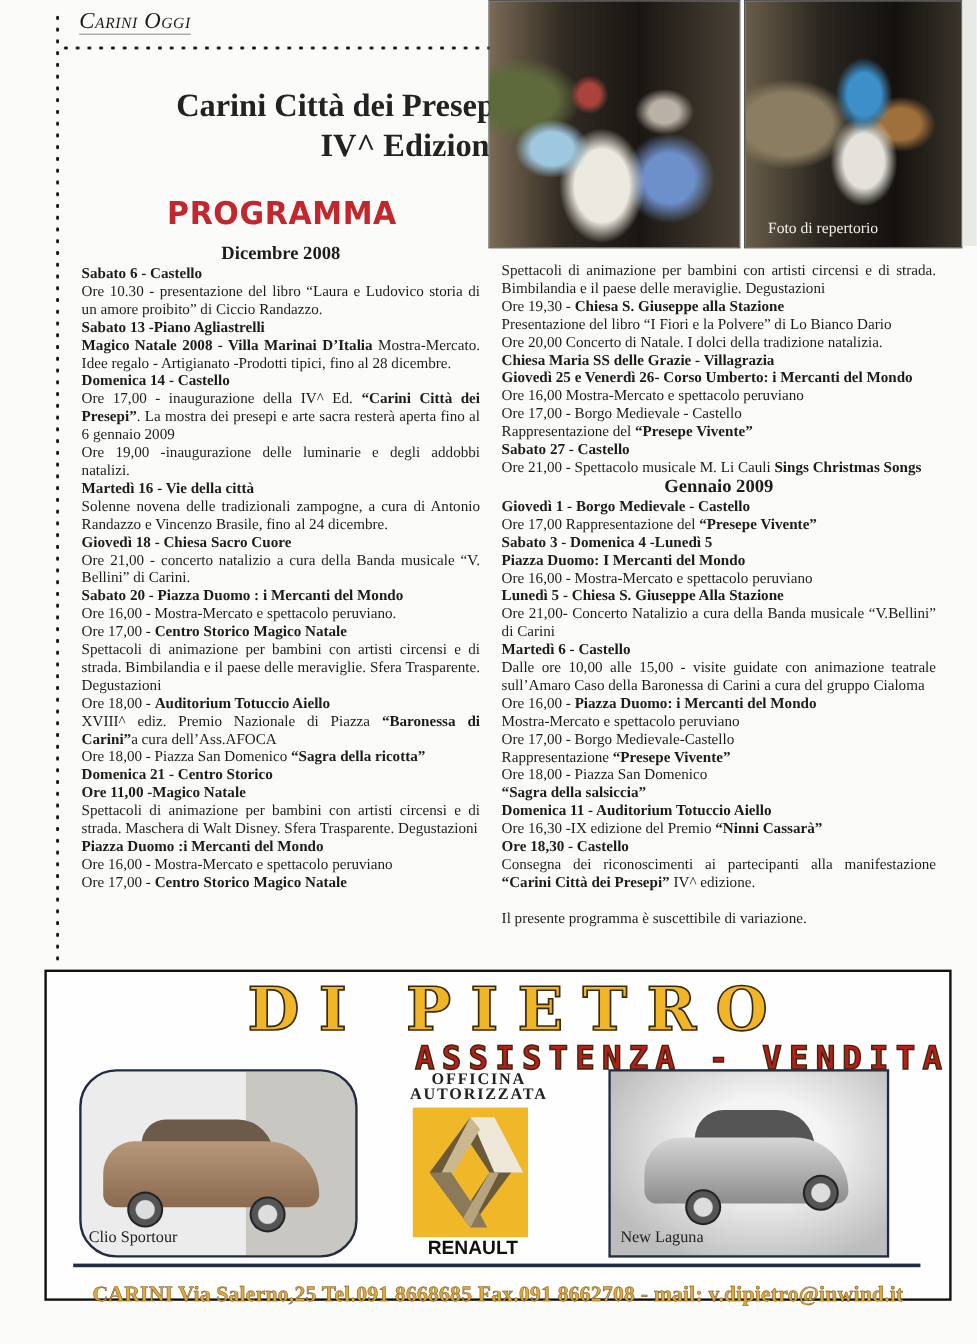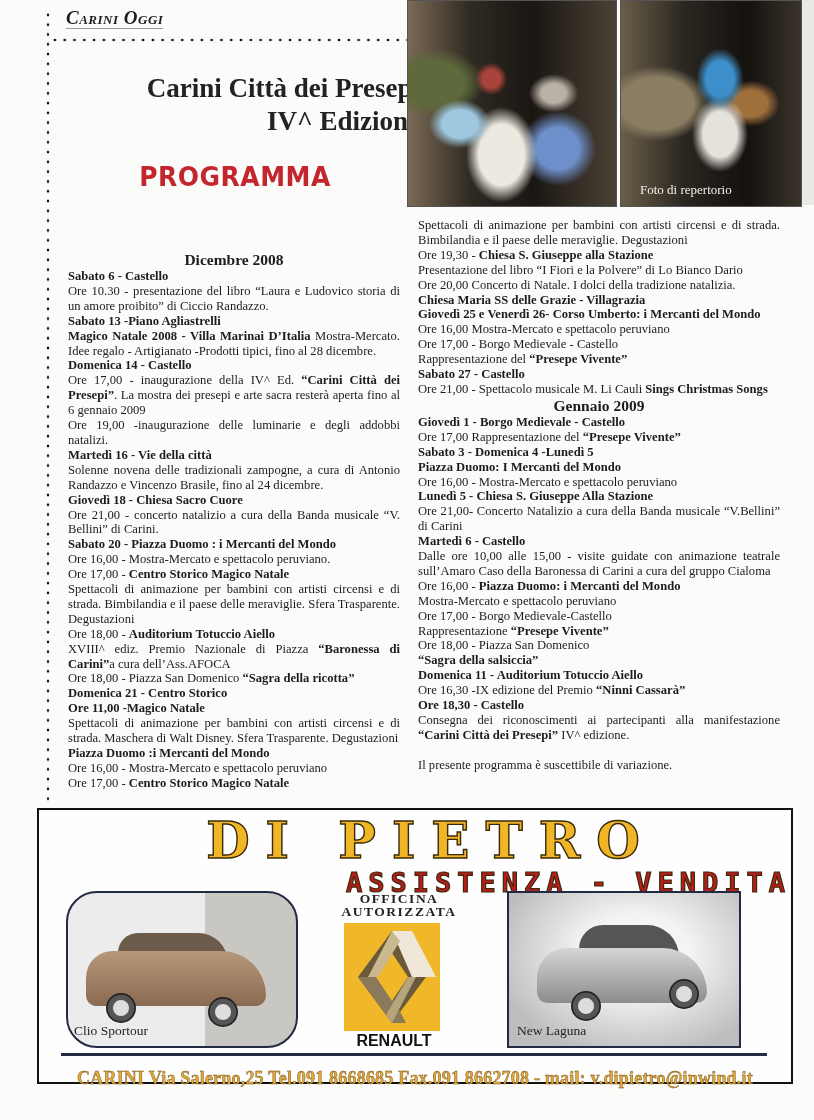--- a/index.html
+++ b/index.html
@@ -6,27 +6,27 @@
   body { width:814px; height:1120px; background:#fbfbf9; position:relative; overflow:hidden;
          font-family:"Liberation Serif", serif; color:#1c1c1c; }
   .abs { position:absolute; }
   
   .vdots { left:46px; top:10px; width:4px; height:795px;
            background-image: radial-gradient(circle, #111 1.4px, transparent 1.6px);
            background-size:4px 9.8px; background-repeat:repeat-y; }
   .hdots { left:50px; top:38px; width:360px; height:4px;
            background-image: radial-gradient(circle, #111 1.4px, transparent 1.6px);
            background-size:9.8px 4px; background-repeat:repeat-x; }
-  .masthead { left:66px; top:8px; font-size:19px; font-style:italic; font-weight:bold;
+  .masthead { left:66px; top:8px; font-size:19px; font-style:italic; font-weight:normal;
               letter-spacing:0.5px; font-variant:small-caps; border-bottom:1.5px solid #999; line-height:20px; }
   .title { left:50px; top:72px; width:370px; text-align:right; font-weight:bold; font-size:27px; line-height:33px; color:#222; }
   .prog { left:50px; top:163px; width:370px; text-align:center; font-family:"DejaVu Sans", sans-serif;
           font-size:25px; color:#c4262e; letter-spacing:0.5px; font-weight:bold; transform:scaleY(1.05); }
   .col { font-size:12.6px; line-height:14.9px; text-align:justify; }
-  .colL { left:68px; top:203px; width:332px;margin-top:48px; }
+  .colL { left:68px; top:203px; width:332px; }
   .colR { left:418px; top:218px; width:362px; }
   .month { text-align:center; font-weight:bold; font-size:15.5px; line-height:18px; }
   .line { display:block; }
   b { font-weight:bold; }
   .photo { overflow:hidden; border:1px solid #555; }
   .ph1 { left:407px; top:0px; width:208px; height:205px;
          background: radial-gradient(ellipse at 25% 60%, #9ec8e0 0 8%, transparent 14%),
                      radial-gradient(ellipse at 45% 75%, #ece9e0 0 14%, transparent 22%),
                      radial-gradient(ellipse at 72% 72%, #6d8fca 0 10%, transparent 18%),
                      radial-gradient(ellipse at 70% 45%, #b9b1a5 0 6%, transparent 12%),

